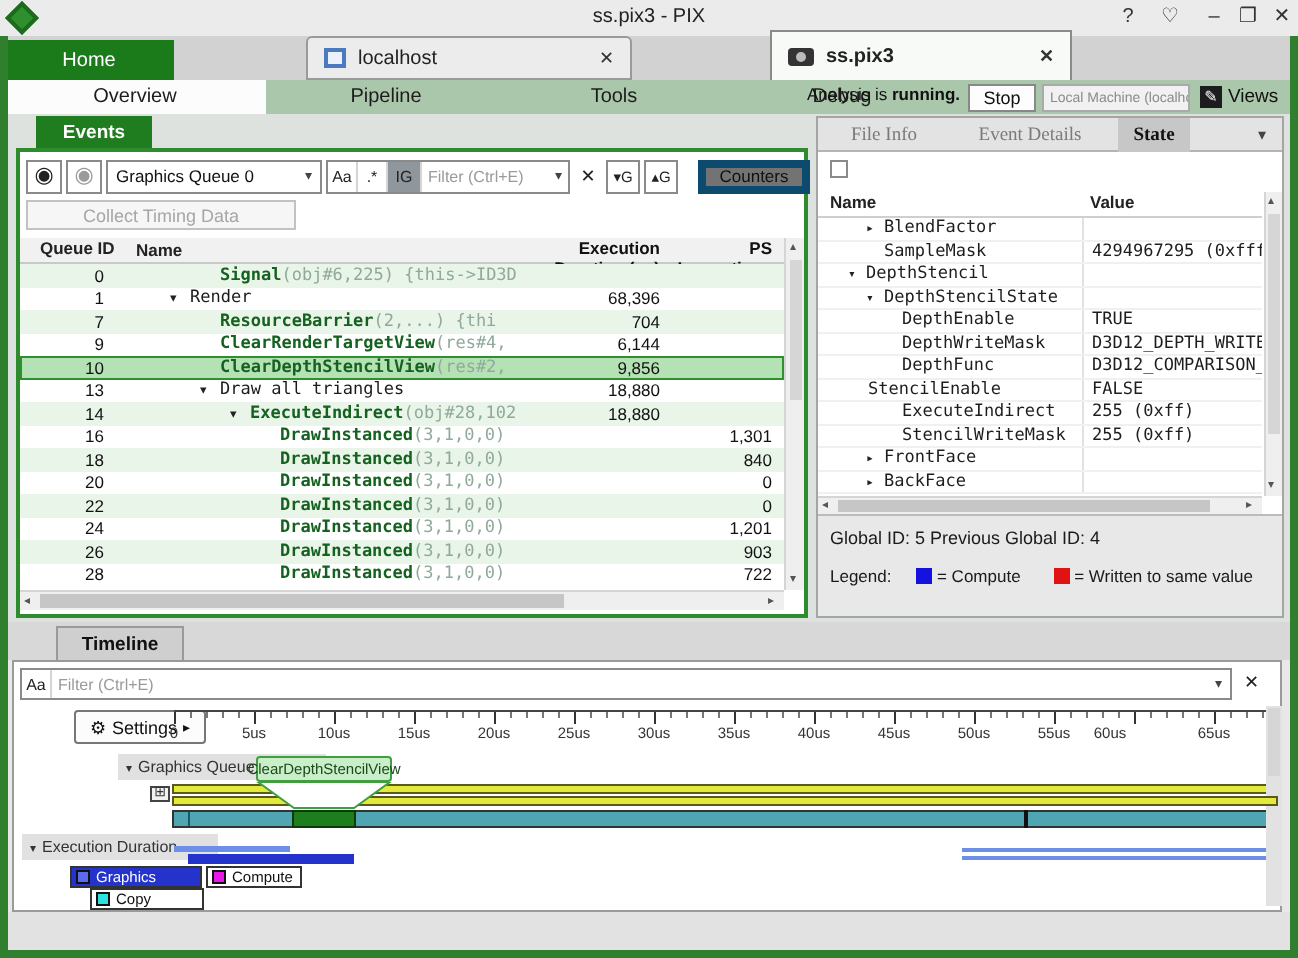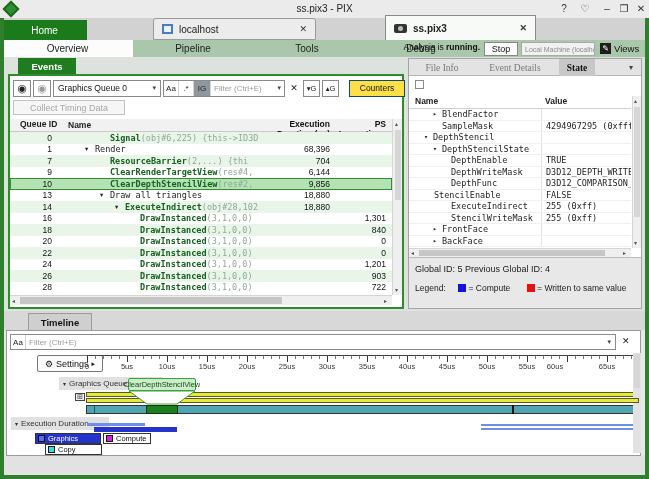--- a/index.html
+++ b/index.html
@@ -50,22 +50,22 @@
   .circle-glyph{font-size:11px;line-height:11px;}
   .queue-select{width:108px;height:17px;border:1px solid #8a8a8a;background:#fff;display:flex;align-items:center;font-size:8.5px;padding:0 4px;color:#111;}
   .queue-select .caret{margin-left:auto;font-size:7px;color:#444;}
   .filter-box{width:122px;height:17px;border:1px solid #8a8a8a;background:#fff;display:flex;align-items:center;}
   .filter-box .seg{height:100%;display:flex;align-items:center;justify-content:center;font-size:8px;color:#222;border-right:1px solid #d5d5d5;}
   .seg-ig{background:#8f969c;color:#fff;border-right:none;}
   .filter-box input{flex:1;min-width:10px;border:none;outline:none;font-size:8px;color:#333;padding:0 3px;background:transparent;}
   .filter-box input::placeholder{color:#9a9a9a;}
   .filter-box .caret{font-size:7px;color:#444;padding-right:3px;}
   .gbtn{width:17px;height:17px;border:1px solid #8a8a8a;background:#fff;font-size:7.5px;color:#222;display:flex;align-items:center;justify-content:center;}
-  .counters-btn{width:56px;height:17px;margin-left:8px;border:1px solid #0c4a6e;background:#fde047;font-size:8.5px;color:#111;display:flex;align-items:center;justify-content:center;}
-  .collect-btn{position:absolute;left:3px;top:24px;width:112px;height:15px;border:1px solid #c2c2c2;background:#f6f6f6;
+  .counters-btn{width:56px;height:17px;margin-left:8px;border:4px solid #0c4a6e;background:#737373;font-size:8.5px;color:#111;display:flex;align-items:center;justify-content:center;}
+  .collect-btn{position:absolute;left:3px;top:24px;width:135px;height:15px;border:1px solid #c2c2c2;background:#f6f6f6;
                color:#a6a6a6;font-size:9px;display:flex;align-items:center;justify-content:center;}
   .ev-header{position:absolute;left:0;top:43px;width:382px;height:13px;background:#f1f1f1;border-bottom:1px solid #c9c9c9;
              display:flex;font-size:8.5px;font-weight:bold;color:#222;}
   .ev-rows{position:absolute;left:0;top:56px;width:382px;height:161px;overflow:hidden;}
   .ev-row{display:flex;height:11.5px;align-items:center;font-size:9px;}
   .ev-row.alt{background:#e9f5e9;}
   .ev-row.sel{background:#b5e2b5;outline:1px solid #2f8f2f;outline-offset:-1px;}
   .c-q{width:52px;text-align:right;padding-right:10px;color:#111;font-size:8.5px;}
   .hq{width:52px;padding-left:10px;text-align:left;}
   .c-n{flex:1;white-space:nowrap;overflow:hidden;display:flex;align-items:center;}

